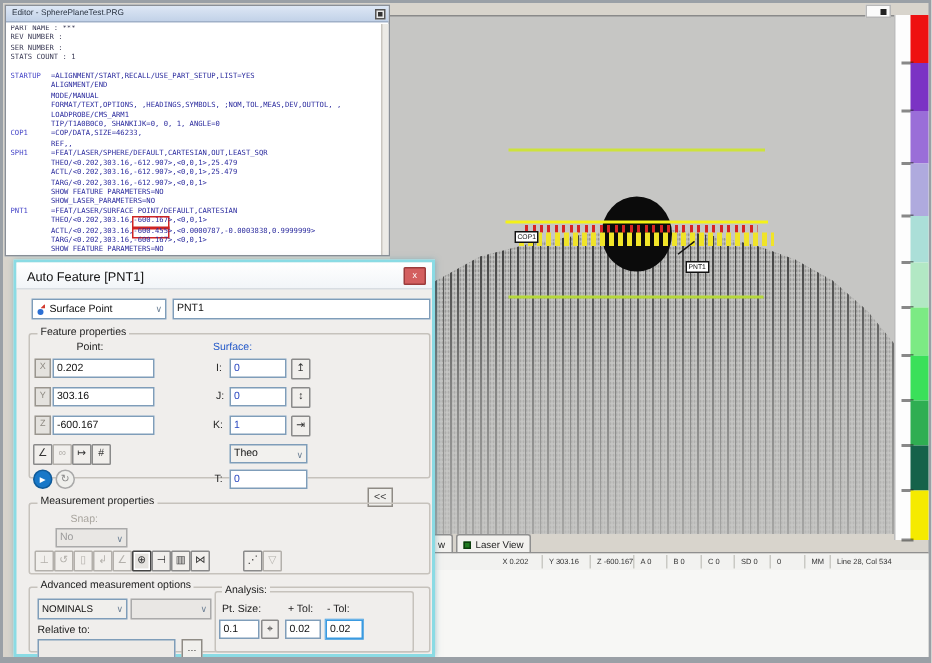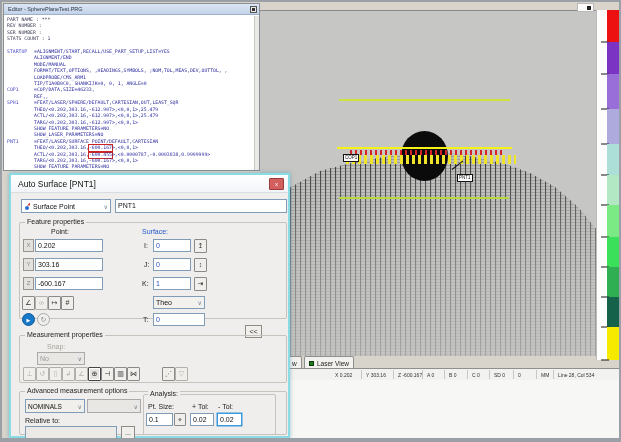--- a/index.html
+++ b/index.html
@@ -279,21 +279,21 @@
         </div>
         <div class="crow">
           <span class="lbl"></span>
           <span class="txt">SHOW FEATURE PARAMETERS=NO</span>
         </div>
       </div>
   </div>
 
   <div class="abs dlg">
     <div class="abs dlg-title">
-      <span class="t">Auto Surface [PNT1]</span>
+      <span class="t">Auto Feature [PNT1]</span>
     </div>
     <div class="abs close">x</div>
 
     <div class="combo" style="left:10px; top:24px; width:90px; height:14px;">
       <span class="sp-icon"></span>
       <span>Surface Point</span>
       <span class="chev">∨</span>
     </div>
     <div class="fld" style="left:104px; top:24px; width:172px; height:14px; line-height:12px;">PNT1</div>
 

